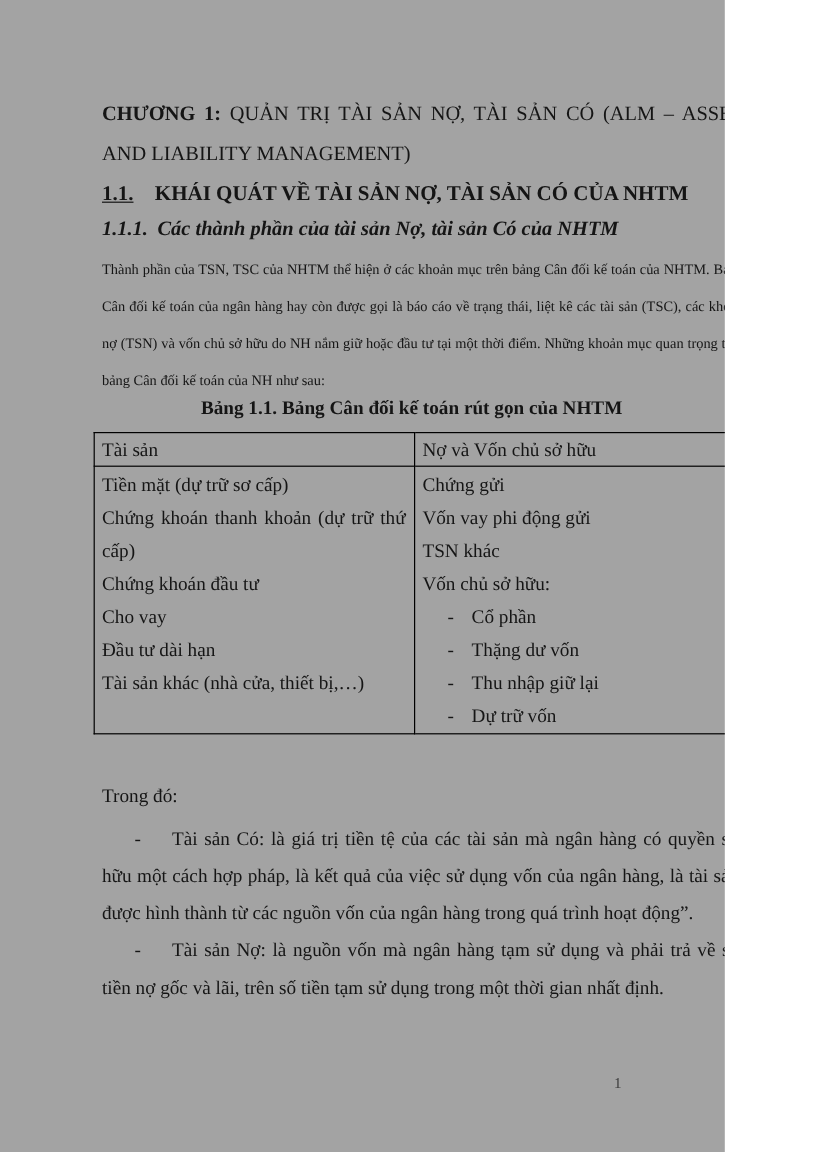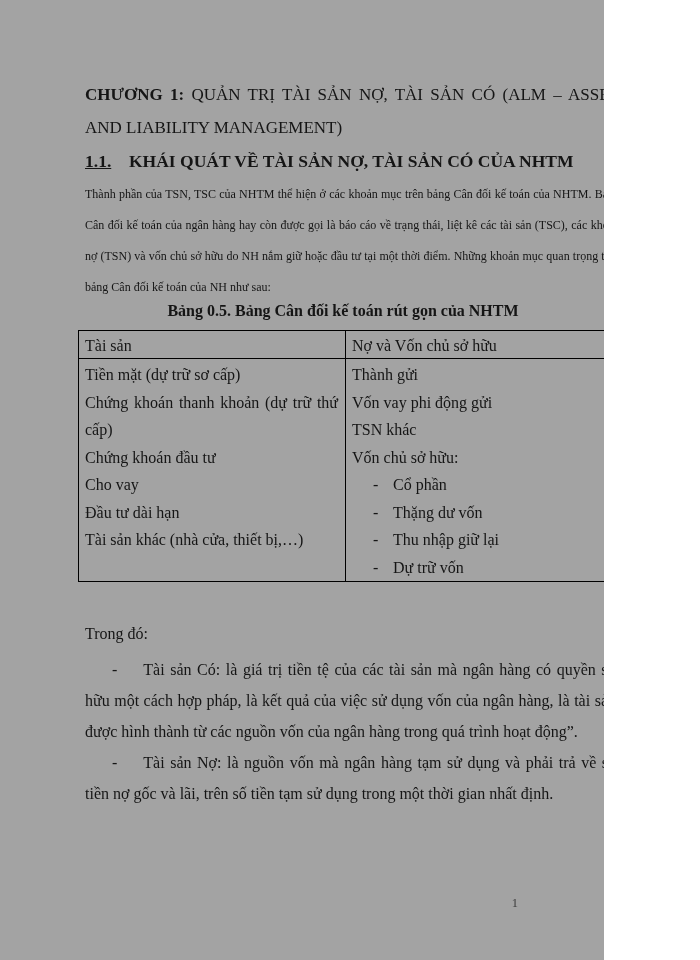--- a/index.html
+++ b/index.html
@@ -103,24 +103,25 @@
 </head>
 <body>
 
 <div class="page">
   <div class="content">
 
     <p class="chapter-heading"><span class="chapter-label">CHƯƠNG 1:</span> <span>QUẢN TRỊ TÀI SẢN NỢ, TÀI SẢN CÓ (ALM – ASSET AND LIABILITY MANAGEMENT)</span></p>
 
     <p class="section-heading"><span class="sec-num">1.1.</span><span>KHÁI QUÁT VỀ TÀI SẢN NỢ, TÀI SẢN CÓ CỦA NHTM</span></p>
 
+    <p class="subsection-heading"><span class="subsec-num">1.1.1.</span><span>Các thành phần của tài sản Nợ, tài sản Có của NHTM</span></p>
 
     <p class="body-para">Thành phần của TSN, TSC của NHTM thể hiện ở các khoản mục trên bảng Cân đối kế toán của NHTM. Bảng Cân đối kế toán của ngân hàng hay còn được gọi là báo cáo về trạng thái, liệt kê các tài sản (TSC), các khoản nợ (TSN) và vốn chủ sở hữu do NH nắm giữ hoặc đầu tư tại một thời điểm. Những khoản mục quan trọng trên bảng Cân đối kế toán của NH như sau:</p>
 
-    <p class="table-caption">Bảng 0.5. Bảng Cân đối kế toán rút gọn của NHTM</p>
+    <p class="table-caption">Bảng 1.1. Bảng Cân đối kế toán rút gọn của NHTM</p>
 
     <table class="balance-table">
       <colgroup>
           <col class="c-left">
           <col class="c-right">
         </colgroup>
       <tbody>
           <tr>
         <th>Tài sản</th>
         <th>Nợ và Vốn chủ sở hữu</th>
@@ -128,21 +129,21 @@
       <tr>
         <td>
           <div class="t-line justify">Tiền mặt (dự trữ sơ cấp)</div>
           <div class="t-line justify">Chứng khoán thanh khoản (dự trữ thứ cấp)</div>
           <div class="t-line justify">Chứng khoán đầu tư</div>
           <div class="t-line justify">Cho vay</div>
           <div class="t-line justify">Đầu tư dài hạn</div>
           <div class="t-line justify">Tài sản khác (nhà cửa, thiết bị,…)</div>
         </td>
         <td>
-          <div class="t-line">Thành gửi</div>
+          <div class="t-line">Chứng gửi</div>
           <div class="t-line">Vốn vay phi động gửi</div>
           <div class="t-line">TSN khác</div>
           <div class="t-line">Vốn chủ sở hữu:</div>
           <div class="t-line dash-line"><span class="dash">-</span><span>Cổ phần</span></div>
           <div class="t-line dash-line"><span class="dash">-</span><span>Thặng dư vốn</span></div>
           <div class="t-line dash-line"><span class="dash">-</span><span>Thu nhập giữ lại</span></div>
           <div class="t-line dash-line"><span class="dash">-</span><span>Dự trữ vốn</span></div>
         </td>
       </tr>
     </tbody>

